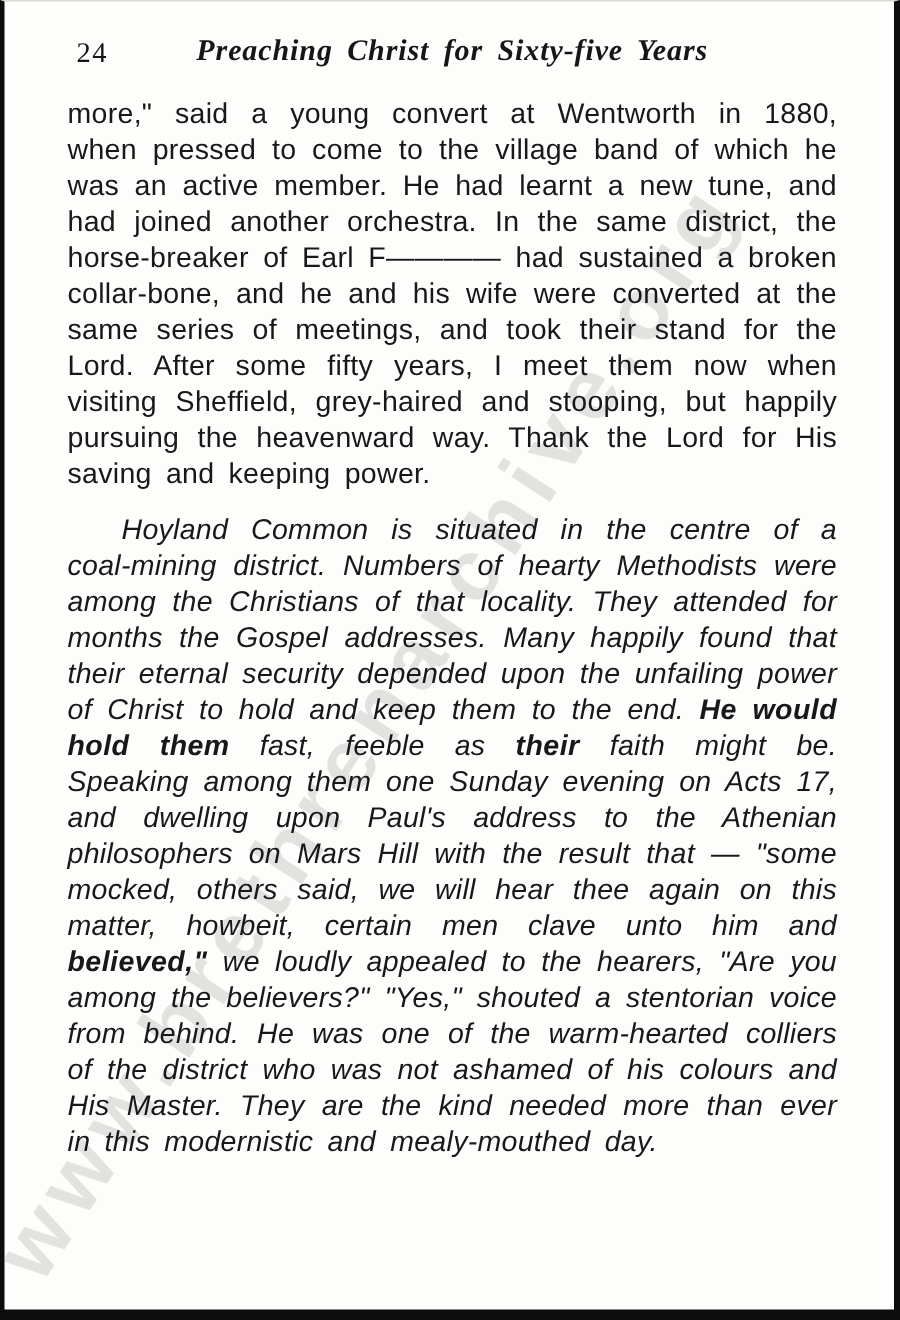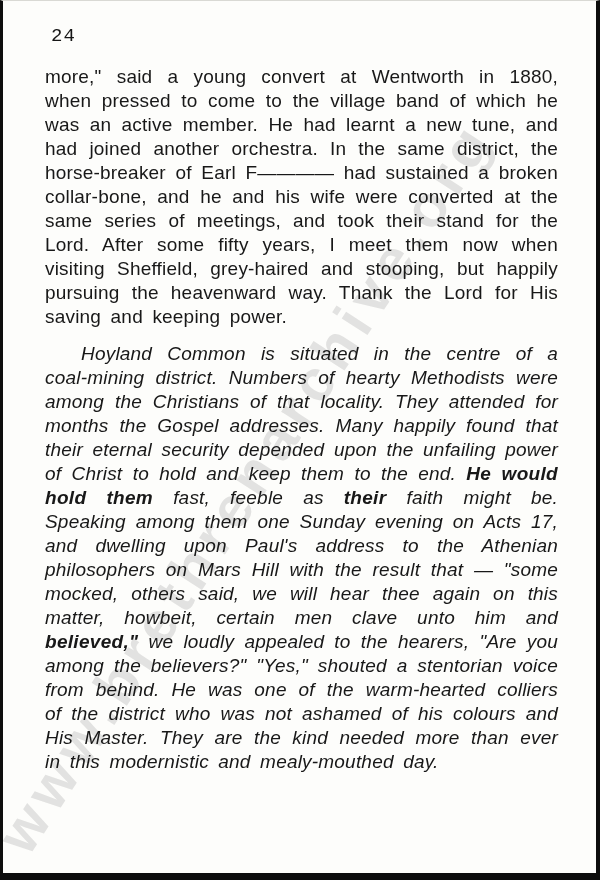--- a/index.html
+++ b/index.html
@@ -43,21 +43,21 @@
   }
   .header {
     position: relative;
     height: 30px;
     margin-bottom: 12px;
   }
   .pagenum {
     position: absolute;
     left: 6px;
     top: 2px;
-    font-family: Liberation Mono, monospace;
+    font-family: Liberation Serif, serif;
     font-size: 19px;
     letter-spacing: 1px;
   }
   .running-title {
     display: block;
     text-align: center;
     font-family: "Liberation Serif", serif;
     font-style: italic;
     font-weight: 600;
     font-size: 20px;
@@ -87,20 +87,21 @@
 <body>
 
 <div class="page">
 
   <div class="watermark">www.brethrenarchive.org</div>
 
   <div class="content">
 
     <div class="header">
       <span class="pagenum">24</span>
+      <span class="running-title">Preaching Christ for Sixty-five Years</span>
     </div>
 
     <p class="body-para">more," said a young convert at Wentworth in 1880, when pressed to come to the village band of which he was an active member.  He had learnt a new tune, and had joined another orchestra.  In the same district, the horse-breaker of Earl F———— had sustained a broken collar-bone, and he and his wife were converted at the same series of meetings, and took their stand for the Lord.  After some fifty years, I meet them now when visiting Sheffield, grey-haired and stooping, but happily pursuing the heavenward way.  Thank the Lord for His saving and keeping power.</p>
 
     <p class="body-para indent"><span>Hoyland Common is situated in the centre of a coal-mining district.  Numbers of hearty Methodists were among the Christians of that locality.  They attended for months the Gospel addresses.  Many happily found that their eternal security depended upon the unfailing power of Christ to hold and keep them to the end.  </span><b>He would hold them</b><span> fast, feeble as </span><b>their</b><span> faith might be.  Speaking among them one Sunday evening on Acts 17, and dwelling upon Paul's address to the Athenian philosophers on Mars Hill with the result that — "some mocked, others said, we will hear thee again on this matter, howbeit, certain men clave unto him and </span><b>believed,"</b><span> we loudly appealed to the hearers, "Are you among the believers?"  "Yes," shouted a stentorian voice from behind. He was one of the warm-hearted colliers of the district who was not ashamed of his colours and His Master.  They are the kind needed more than ever in this modernistic and mealy-mouthed day.</span></p>
 
 
   </div>
 </div>
 

